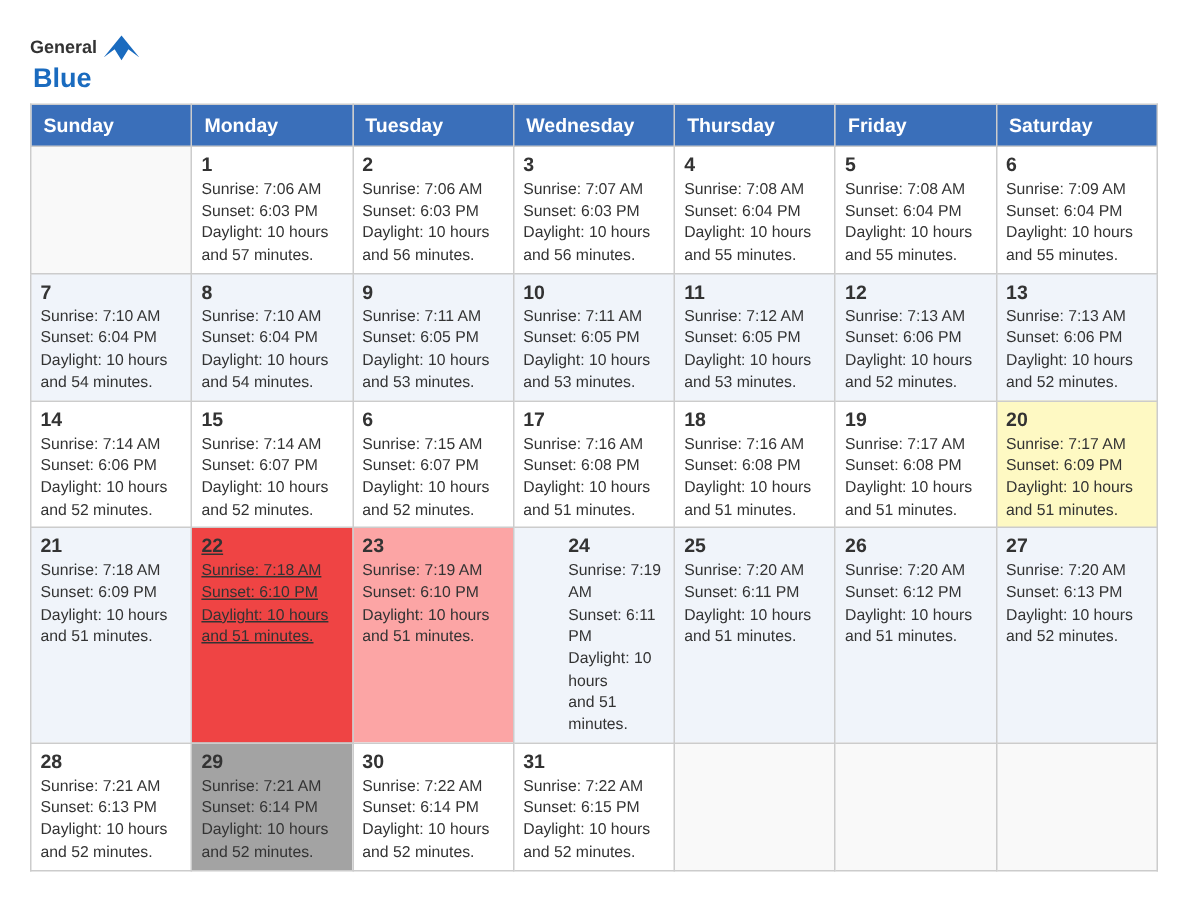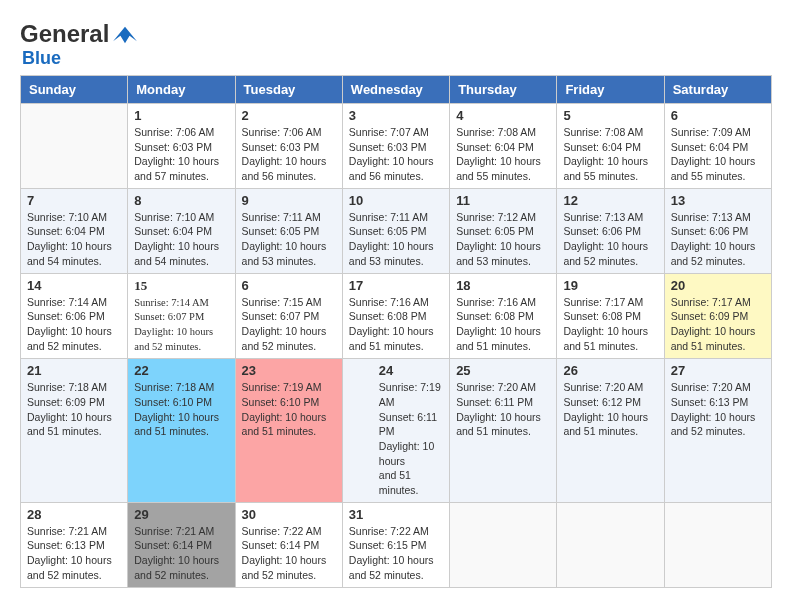--- a/index.html
+++ b/index.html
@@ -77,21 +77,21 @@
       background: #f9f9f9;
     }
   </style>
 </head>
 <body>
 
 <div>
   <div class="header-logo">
     <div class="logo-area" style="flex-direction: column; align-items: flex-start;">
         <div style="display: flex; align-items: center;">
-          <span style="font-size:24px;font-weight:bold;color:#333;">General</span>
+          <span style="font-size:12px;font-weight:bold;color:#333;">General</span>
           <svg class="logo-icon" viewBox="0 0 30 24" xmlns="http://www.w3.org/2000/svg">
         <polygon points="2,20 15,4 28,20 20,14 15,22 10,14" fill="#1a6bbf"></polygon>
       </svg>
         </div>
         <span style="font-size: 18px; font-weight: bold; color: rgb(26, 107, 191); margin-left: 0px; margin-top: 0px; padding-left: 2px;">Blue</span>
       </div>
     <div class="title-area">
       <div class="month-title"></div>
       <div class="subtitle"></div>
     </div>
@@ -207,21 +207,21 @@
           </td>
         </tr>
         <tr>
           <td style="background: rgb(255, 255, 255);">
             <span class="day-number">14</span>
             <div class="day-info" style="white-space: pre-line;">Sunrise: 7:14 AM
 Sunset: 6:06 PM
 Daylight: 10 hours
 and 52 minutes.</div>
           </td>
-          <td style="background: rgb(255, 255, 255); font-family: Liberation Serif, serif;">
+          <td style="background: rgb(255, 255, 255);">
             <span class="day-number">15</span>
             <div class="day-info" style="white-space: pre-line;">Sunrise: 7:14 AM
 Sunset: 6:07 PM
 Daylight: 10 hours
 and 52 minutes.</div>
           </td>
           <td style="background: rgb(255, 255, 255);">
             <span class="day-number">6</span>
             <div class="day-info" style="white-space: pre-line;">Sunrise: 7:15 AM
 Sunset: 6:07 PM
@@ -258,21 +258,21 @@
           </td>
         </tr>
         <tr>
           <td style="background: rgb(240, 244, 250);">
             <span class="day-number">21</span>
             <div class="day-info" style="white-space: pre-line;">Sunrise: 7:18 AM
 Sunset: 6:09 PM
 Daylight: 10 hours
 and 51 minutes.</div>
           </td>
-          <td style="background: #7dd3fc;">
+          <td style="background: #ef4444; text-decoration: underline;">
             <span class="day-number">22</span>
             <div class="day-info" style="white-space: pre-line;">Sunrise: 7:18 AM
 Sunset: 6:10 PM
 Daylight: 10 hours
 and 51 minutes.</div>
           </td>
           <td style="background: #fca5a5;">
             <span class="day-number">23</span>
             <div class="day-info" style="white-space: pre-line;">Sunrise: 7:19 AM
 Sunset: 6:10 PM

